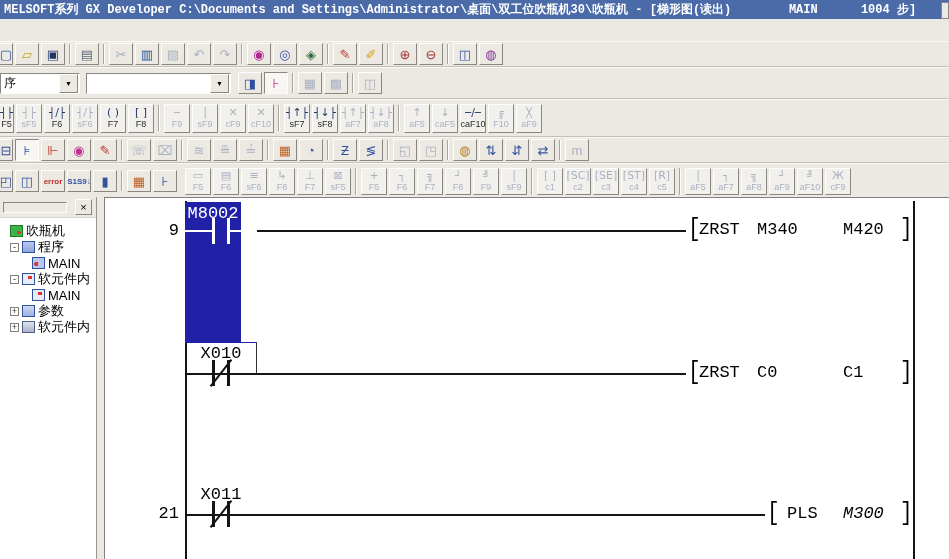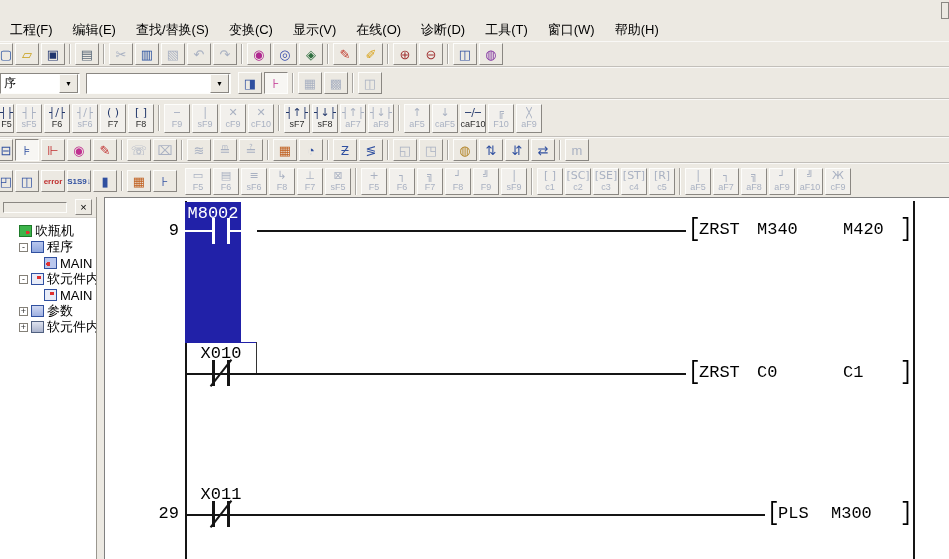--- a/index.html
+++ b/index.html
@@ -51,22 +51,22 @@
   .sidebar{position:absolute;left:0;top:197px;width:96px;bottom:0;background:#fff;
     border-right:1px solid #9a978f;overflow:hidden;}
   .sidegap{position:absolute;left:97px;top:197px;width:7px;bottom:0;background:#ece9e2;}
   .side-head{height:20px;display:flex;align-items:center;background:#ece9e2;border-bottom:1px solid #d8d5d0;}
   .side-grip{width:62px;height:9px;margin-left:3px;background:#ece9e2;border:1px solid;
     border-color:#8a8782 #fdfdfb #fdfdfb #8a8782;}
   .side-close{width:15px;height:14px;margin-left:8px;background:#ece9e2;border:1px solid;
     border-color:#fdfdfb #8a8782 #8a8782 #fdfdfb;font-size:11px;line-height:11px;display:flex;
     align-items:center;justify-content:center;}
   .tree{padding-top:5px;}
-  .trow{display:flex;align-items:center;height:16px;white-space:nowrap;font-size:13px;padding-left:19px;}
-  .trow.ind2{padding-left:44px;}
+  .trow{display:flex;align-items:center;height:16px;white-space:nowrap;font-size:13px;padding-left:10px;}
+  .trow.ind2{padding-left:32px;}
   .texp{width:9px;height:9px;border:1px solid #848078;background:#fff;color:#333;font-size:9px;
     line-height:7px;text-align:center;margin-right:3px;flex:none;box-sizing:border-box;}
   .ticon{width:13px;height:12px;margin-right:3px;flex:none;box-sizing:border-box;border:1px solid #3050a0;}
   .ticon.ic-project{background:radial-gradient(circle at 70% 65%,#e03030 0 2px,#3cb44a 2px);border-color:#1e7a2a;}
   .ticon.ic-program{background:linear-gradient(#b9c7ee,#8fa6dd);}
   .ticon.ic-ladder{background:radial-gradient(circle at 30% 60%,#e03030 0 2px,#b9c7ee 2px);}
   .ticon.ic-comment{background:radial-gradient(circle at 65% 35%,#e03030 0 2px,#e8ecf8 2px);}
   .ticon.ic-param{background:linear-gradient(#cfd8f2,#9fb0e0);}
   .ticon.ic-memory{background:linear-gradient(#dfe3ef,#aab3cc);border-color:#506080;}
   
@@ -87,35 +87,25 @@
   .cellline-v{position:absolute;width:1px;background:#333;}
   .instr{position:absolute;height:22px;background:#fff;z-index:2;line-height:22px;}
   .instr span{position:absolute;top:0;}
   .lbk{font-size:21px;transform:scaleY(1.25);transform-origin:center;}
 </style>
 </head>
 <body>
 
 <div class="app">
 
+  <div class="titlebar">
+    <span>MELSOFT系列 GX Developer C:\Documents and Settings\Administrator\桌面\双工位吹瓶机30\吹瓶机 - [梯形图(读出)        MAIN      1004 步]</span>
+  </div>
   <div class="title-part-btn"></div>
 
-  <div class="menubar">
-
-  <div class="menu-item">工程(F)</div>
-      <div class="menu-item">编辑(E)</div>
-      <div class="menu-item">查找/替换(S)</div>
-      <div class="menu-item">变换(C)</div>
-      <div class="menu-item">显示(V)</div>
-      <div class="menu-item">在线(O)</div>
-      <div class="menu-item">诊断(D)</div>
-      <div class="menu-item">工具(T)</div>
-      <div class="menu-item">窗口(W)</div>
-      <div class="menu-item">帮助(H)</div>
-    </div>
 
   <div class="tbwrap">
 
     <div class="tbrow">
 
     <div class="tbtn cut">
           <span class="glyph" style="color: rgb(42, 82, 160);">▢</span>
         </div>
         <div class="tbtn">
           <span class="glyph" style="color: rgb(200, 160, 24);">▱</span>
@@ -616,27 +606,27 @@
     <div class="ctick" style="left:122px;top:162px;"></div>
     <div class="slash" style="left:99px;top:174px;"></div>
     <div class="instr" style="left:581px;top:164px;width:227px;">
       <span class="lbk" style="left:2px;">[</span>
       <span style="left:13px;">ZRST</span>
       <span style="left:71px;">C0</span>
       <span style="left:157px;">C1</span>
       <span class="lbk" style="left:214px;">]</span>
     </div>
 
-    <div class="step" style="left:38px;top:306px;">29</div>
+    <div class="step" style="left:38px;top:306px;">21</div>
     <div class="lbl" style="left:80px;top:287px;">X011</div>
     <div class="wire" style="left:81px;top:316px;width:583px;"></div>
     <div class="ctick" style="left:107px;top:303px;"></div>
     <div class="ctick" style="left:122px;top:303px;"></div>
     <div class="slash" style="left:99px;top:315px;"></div>
     <div class="instr" style="left:660px;top:305px;width:148px;">
       <span class="lbk" style="left:2px;">[</span>
-      <span style="left:13px;">PLS</span>
-      <span style="left:66px;">M300</span>
+      <span style="left:22px;">PLS</span>
+      <span style="left:78px;font-style:italic;">M300</span>
       <span class="lbk" style="left:135px;">]</span>
     </div>
   </div>
 
 </div>
 
 </body></html>

